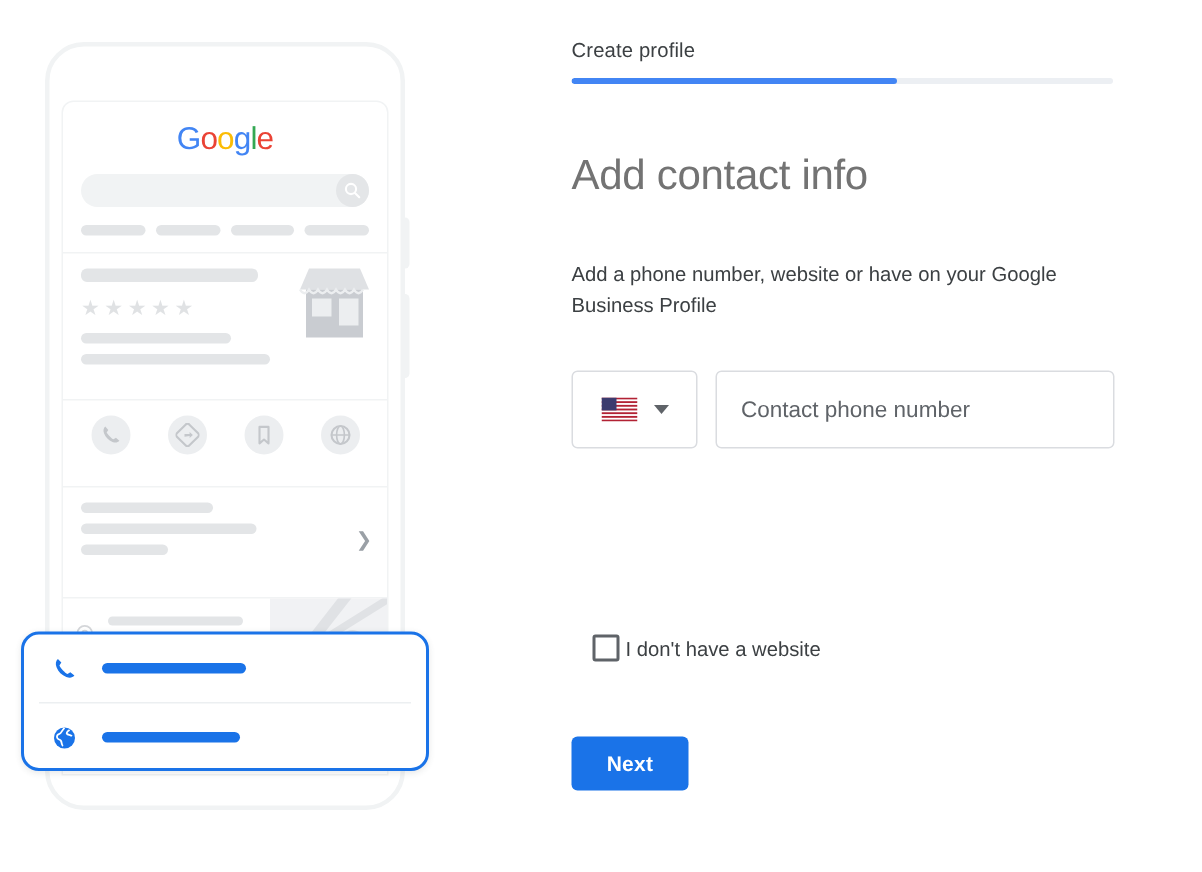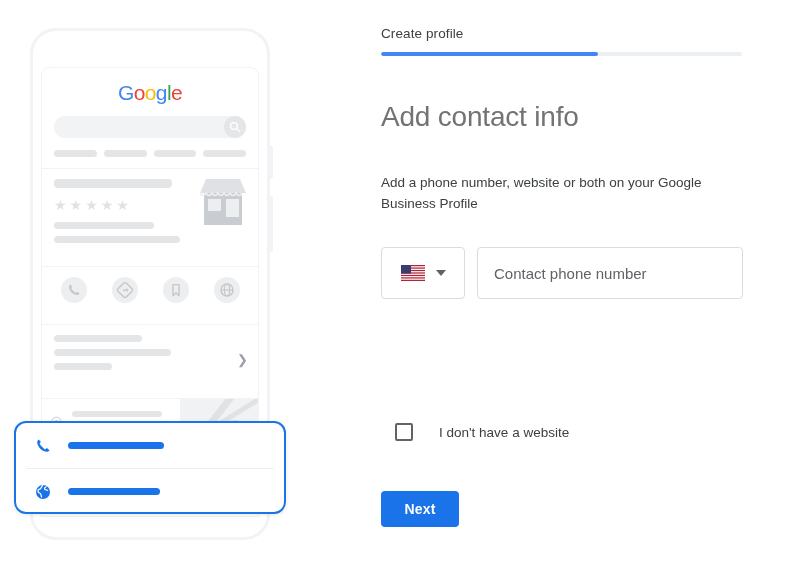--- a/index.html
+++ b/index.html
@@ -281,21 +281,21 @@
   }
   .checkbox {
     width: 18px; height: 18px;
     border: 2px solid #5f6368;
     border-radius: 2px;
     box-sizing: border-box;
     margin-left: 14px;
     cursor: pointer;
   }
   .check-label {
-    margin-left: 26px;
+    margin-left: 4px;
     font-size: 13.5px;
     color: #3c4043;
     text-align: right;
   }
   .next-btn {
     position: absolute;
     left: 0; top: 491px;
     width: 78px; height: 36px;
     background: #1a73e8;
     color: #fff;
@@ -461,21 +461,21 @@
   <div class="panel">
 
     <div class="step-label">Create profile</div>
 
     <div class="progress-track">
       <div class="progress-fill" id="progress-fill" style="width: 60%;"></div>
     </div>
 
     <div class="headline">Add contact info</div>
 
-    <div class="subtext">Add a phone number, website or both on your Google Business Profile</div>
+    <div class="subtext">Add a phone number, website or have on your Google Business Profile</div>
 
     <div class="row-phone">
       <div class="country-select">
         <svg class="flag" viewBox="0 0 24 16">
           <rect width="24" height="16" fill="#ffffff"></rect>
           <rect width="24" height="1.23" y="0" fill="#b22234"></rect>
           <rect width="24" height="1.23" y="2.46" fill="#b22234"></rect>
           <rect width="24" height="1.23" y="4.92" fill="#b22234"></rect>
           <rect width="24" height="1.23" y="7.38" fill="#b22234"></rect>
           <rect width="24" height="1.23" y="9.84" fill="#b22234"></rect>

